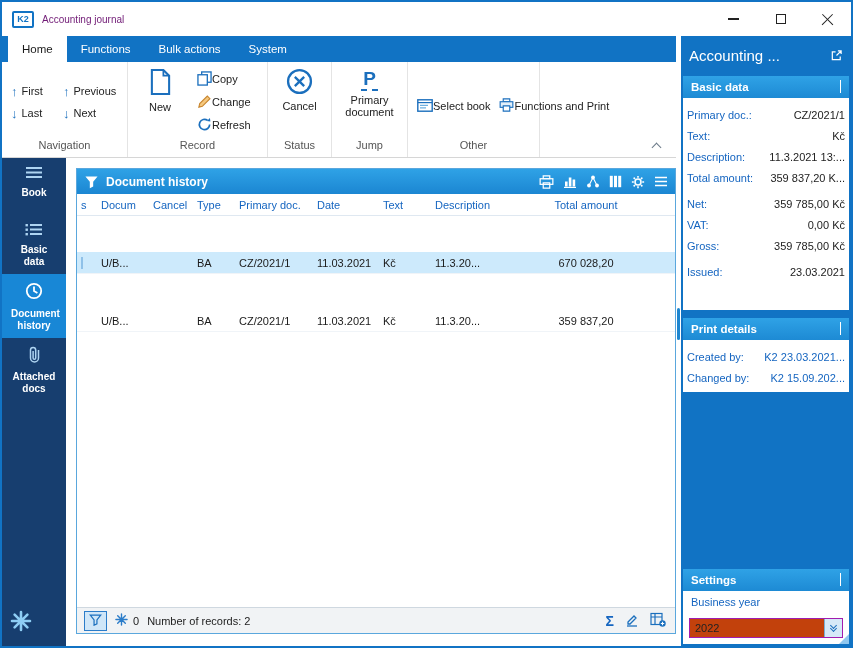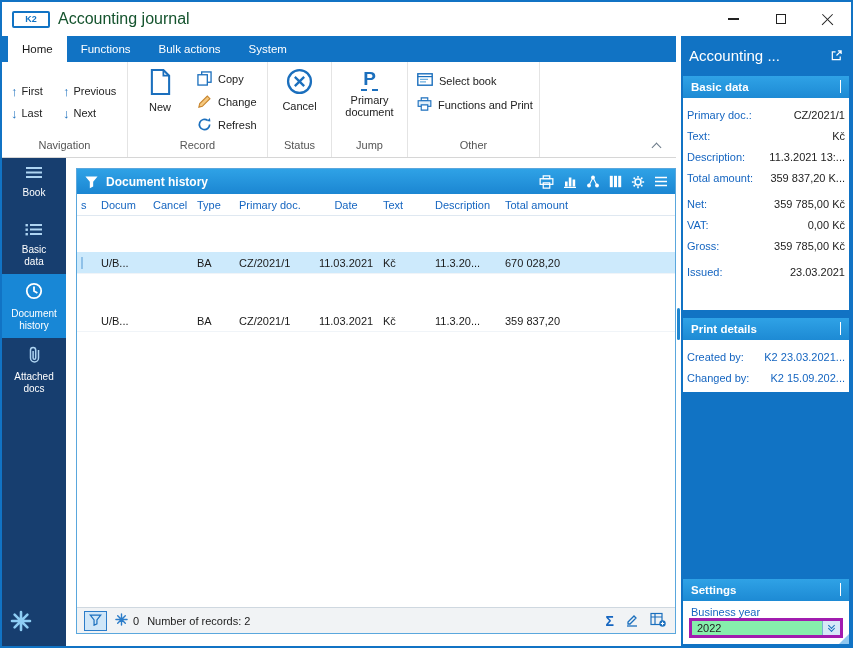--- a/index.html
+++ b/index.html
@@ -1,22 +1,22 @@
 <!DOCTYPE html>
 <html><head>
 <meta charset="utf-8">
 <style>
   * { margin:0; padding:0; box-sizing:border-box; }
   html,body { width:853px; height:648px; font-family:"Liberation Sans", sans-serif; background:#fff; }
   .window { width:853px; height:648px; border:2px solid #1173c4; background:#fff; display:flex; flex-direction:column; overflow:hidden; position:relative; }
 
   
   .titlebar { height:34px; flex:0 0 34px; background:#fff; display:flex; align-items:center; padding-left:10px; }
-  .k2logo { width:38px; height:17px; border:2px solid #1173c4; border-radius:2px; color:#1173c4; font-size:9px; font-weight:bold; display:flex; align-items:center; justify-content:center; margin-right:8px; }
-  .win-title { font-size:16px; color:#14532d; }
+  .k2logo { width:22px; height:17px; border:2px solid #1173c4; border-radius:2px; color:#1173c4; font-size:9px; font-weight:bold; display:flex; align-items:center; justify-content:center; margin-right:8px; }
+  .win-title { font-size:10px; color:#701a75; }
   .wincontrols { margin-left:auto; display:flex; height:100%; }
   .winbtn { width:47px; height:100%; display:flex; align-items:center; justify-content:center; cursor:default; }
   .glyph-min { width:11px; height:1.4px; background:#222; }
   .glyph-max { width:10px; height:10px; border:1.2px solid #222; }
   .glyph-close { position:relative; width:13px; height:13px; }
   .glyph-close::before, .glyph-close::after { content:""; position:absolute; left:-1px; top:6px; width:15px; height:1.4px; background:#222; }
   .glyph-close::before { transform:rotate(45deg); }
   .glyph-close::after { transform:rotate(-45deg); }
 
   
@@ -34,48 +34,48 @@
   .rgroup { border-right:1px solid #e4e4e4; display:flex; flex-direction:column; padding:3px 3px 0; }
   .rgroup-content { flex:1; display:flex; min-height:0; }
   .rgroup-label { height:18px; text-align:center; font-size:11px; color:#555; }
   .g-nav { width:126px; }  .g-rec { width:140px; }  .g-stat { width:64px; }  .g-jump { width:76px; }  .g-other { width:132px; }
   .g-fill { flex:1; border-right:none; }
   .nav-grid { display:grid; grid-template-columns:52px 66px; grid-auto-rows:22px; align-content:center; padding-left:6px; }
   .nav-btn { display:flex; align-items:center; gap:4px; font-size:11px; color:#222; cursor:default; }
   .nav-arrow { color:#1b6fbd; font-weight:bold; font-size:13px; line-height:13px; }
   .big-btn { width:58px; display:flex; flex-direction:column; align-items:center; padding-top:3px; gap:3px; font-size:11px; color:#222; text-align:center; line-height:12px; cursor:default; }
   .small-col { display:flex; flex-direction:column; justify-content:center; gap:6px; padding-left:8px; }
-  .small-btn { display:flex; align-items:center; gap:6px; font-size:11px; color:#222; cursor:default; white-space:nowrap; }
-  .other-col { display:flex; flex-direction:column; gap:9px; padding:8px 0 0 6px; }
+  .small-btn { display:flex; align-items:center; font-size:11px; color:#222; cursor:default; white-space:nowrap; }
+  .other-col { display:flex; gap:9px; padding:8px 0 0 6px; }
   .p-glyph { font-size:19px; font-weight:bold; color:#1b6fbd; border-bottom:2px dashed #1b6fbd; line-height:21px; padding:0 2px; }
   .ribbon-collapse { position:absolute; right:12px; bottom:5px; width:16px; height:12px; display:flex; align-items:center; justify-content:center; cursor:default; }
   .chev { width:7px; height:7px; border-left:1.6px solid #6b7a88; border-top:1.6px solid #6b7a88; transform:rotate(45deg); margin-top:3px; }
   .chev.white { border-color:#fff; }
 
   
   .content-row { flex:1; display:flex; background:#fff; min-height:0; }
   .sidebar { width:64px; flex:0 0 64px; background:#173e6f; display:flex; flex-direction:column; }
   .side-item { min-height:57px; padding:8px 2px 6px; display:flex; flex-direction:column; align-items:center; gap:5px; color:#fff; font-size:10px; line-height:12px; text-align:center; cursor:default; }
   .side-item.active { background:#1887d6; }
-  .side-label { max-width:46px; }
+  .side-label { max-width:46px;font-weight:bold; }
   .side-logo { margin-top:auto; padding:8px 0 10px 8px; align-self:flex-start; }
 
   .main-area { flex:1; padding:10px 0 12px 10px; display:flex; min-width:0; }
   .panel { flex:1; border:1px solid #5aa7dd; background:#fff; display:flex; flex-direction:column; min-width:0; }
   .panel-header { height:25px; flex:0 0 25px; background:linear-gradient(#2fa2e6,#1b86d2); display:flex; align-items:center; padding:0 7px; gap:7px; }
   .panel-title { color:#fff; font-weight:bold; font-size:12px; white-space:nowrap; }
   .panel-icons { margin-left:auto; display:flex; gap:9px; align-items:center; }
   .picon { display:flex; align-items:center; cursor:default; }
 
   .thead { display:flex; height:22px; flex:0 0 22px; align-items:center; border-bottom:1px solid #dfe8f1; font-size:11px; color:#1565c0; }
   .trow { display:flex; height:22px; flex:0 0 22px; align-items:center; font-size:11px; color:#1a1a1a; border-bottom:1px solid #f0f4f8; cursor:default;margin-top:36px; }
   .trow.selected { background:#cdeafc; }
   .cell { padding:0 4px; overflow:hidden; white-space:nowrap; }
   .c-s{width:20px;} .c-docum{width:52px;} .c-cancel{width:44px;} .c-type{width:42px;} .c-primary{width:78px;}
-  .c-date{width:66px; text-align:center;} .c-text{width:52px;} .c-desc{width:70px;} .c-total{flex:1; text-align:left; padding-right:8px;}
+  .c-date{width:66px; text-align:left;} .c-text{width:52px;} .c-desc{width:70px;} .c-total{flex:1; text-align:center; padding-right:8px;}
   .cursor-box { width:13px; height:15px; background:#e4f1fb; border:1px solid #8fc1e8; }
   .tbody-fill { flex:1; }
 
   .statusbar { height:26px; flex:0 0 26px; border-top:1px solid #cfd8e0; background:#f1f3f5; display:flex; align-items:center; padding:0 7px; gap:8px; font-size:11px; color:#222; }
   .filter-toggle { width:23px; height:20px; border:1px solid #2b7cc9; background:#cfe6f8; display:flex; align-items:center; justify-content:center; cursor:default; }
   .sb-right { margin-left:auto; display:flex; gap:11px; align-items:center; padding-right:2px; }
   .sum-glyph { color:#1565c0; font-size:14px; font-weight:bold; line-height:14px; }
 
   
   .rp-title-row { height:38px; flex:0 0 38px; display:flex; align-items:center; padding:0 6px; color:#fff; font-size:15px; }
@@ -86,21 +86,21 @@
   .rp-box { background:#fff; padding:6px 4px 4px; font-size:11px; }
   .rp-box.basic { height:212px; flex:0 0 212px; }
   .rp-row { display:flex; height:21px; align-items:center; }
   .rp-row.sep { margin-top:5px; }
   .rp-label { color:#1565c0; white-space:nowrap; }
   .rp-value { margin-left:auto; color:#222; text-align:right; white-space:nowrap; overflow:hidden; }
   .rp-value.link { color:#1565c0; }
   .rp-gap { flex:1; }
   .rp-box.settings { padding:5px 6px 6px; }
   .set-label { color:#1565c0; font-size:11px; padding-left:2px; }
-  .combo { margin-top:0; height:20px; display:flex; border:3px solid #a21caf; background:#86efac; }
+  .combo { margin-top:10px; height:20px; display:flex; border:1px solid #a21caf; background:#c2410c; }
   .combo-text { flex:1; display:flex; align-items:center; padding:0 5px; font-size:11px; color:#222; }
   .combo-btn { width:18px; background:#d6e9f8; border-left:1px solid #7ab0d4; display:flex; flex-direction:column; align-items:center; justify-content:center; cursor:default; }
   .chev-dn { width:5px; height:5px; border-right:1.5px solid #1b6fbd; border-bottom:1.5px solid #1b6fbd; transform:rotate(45deg); margin-top:-2px; }
   .resize-grip { position:absolute; right:2px; bottom:2px; width:0; height:0; border-left:10px solid transparent; border-bottom:10px solid #8fc7ef; }
 </style>
 </head>
 <body>
 
 <div class="window">
 

